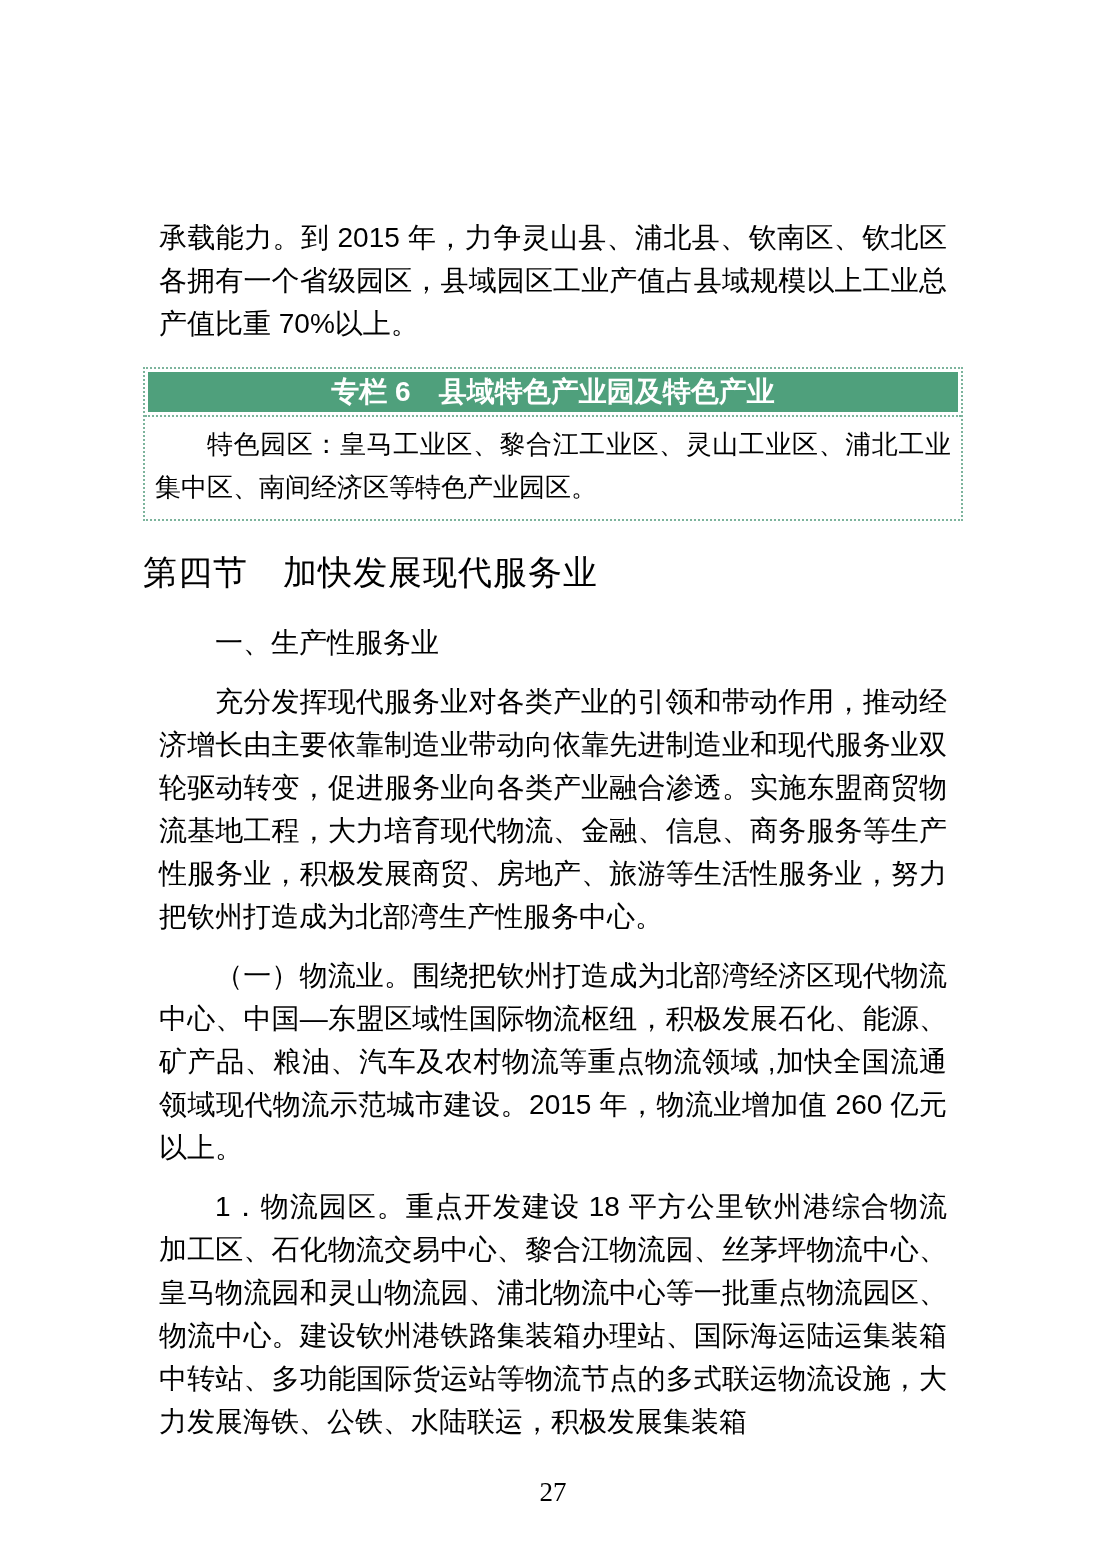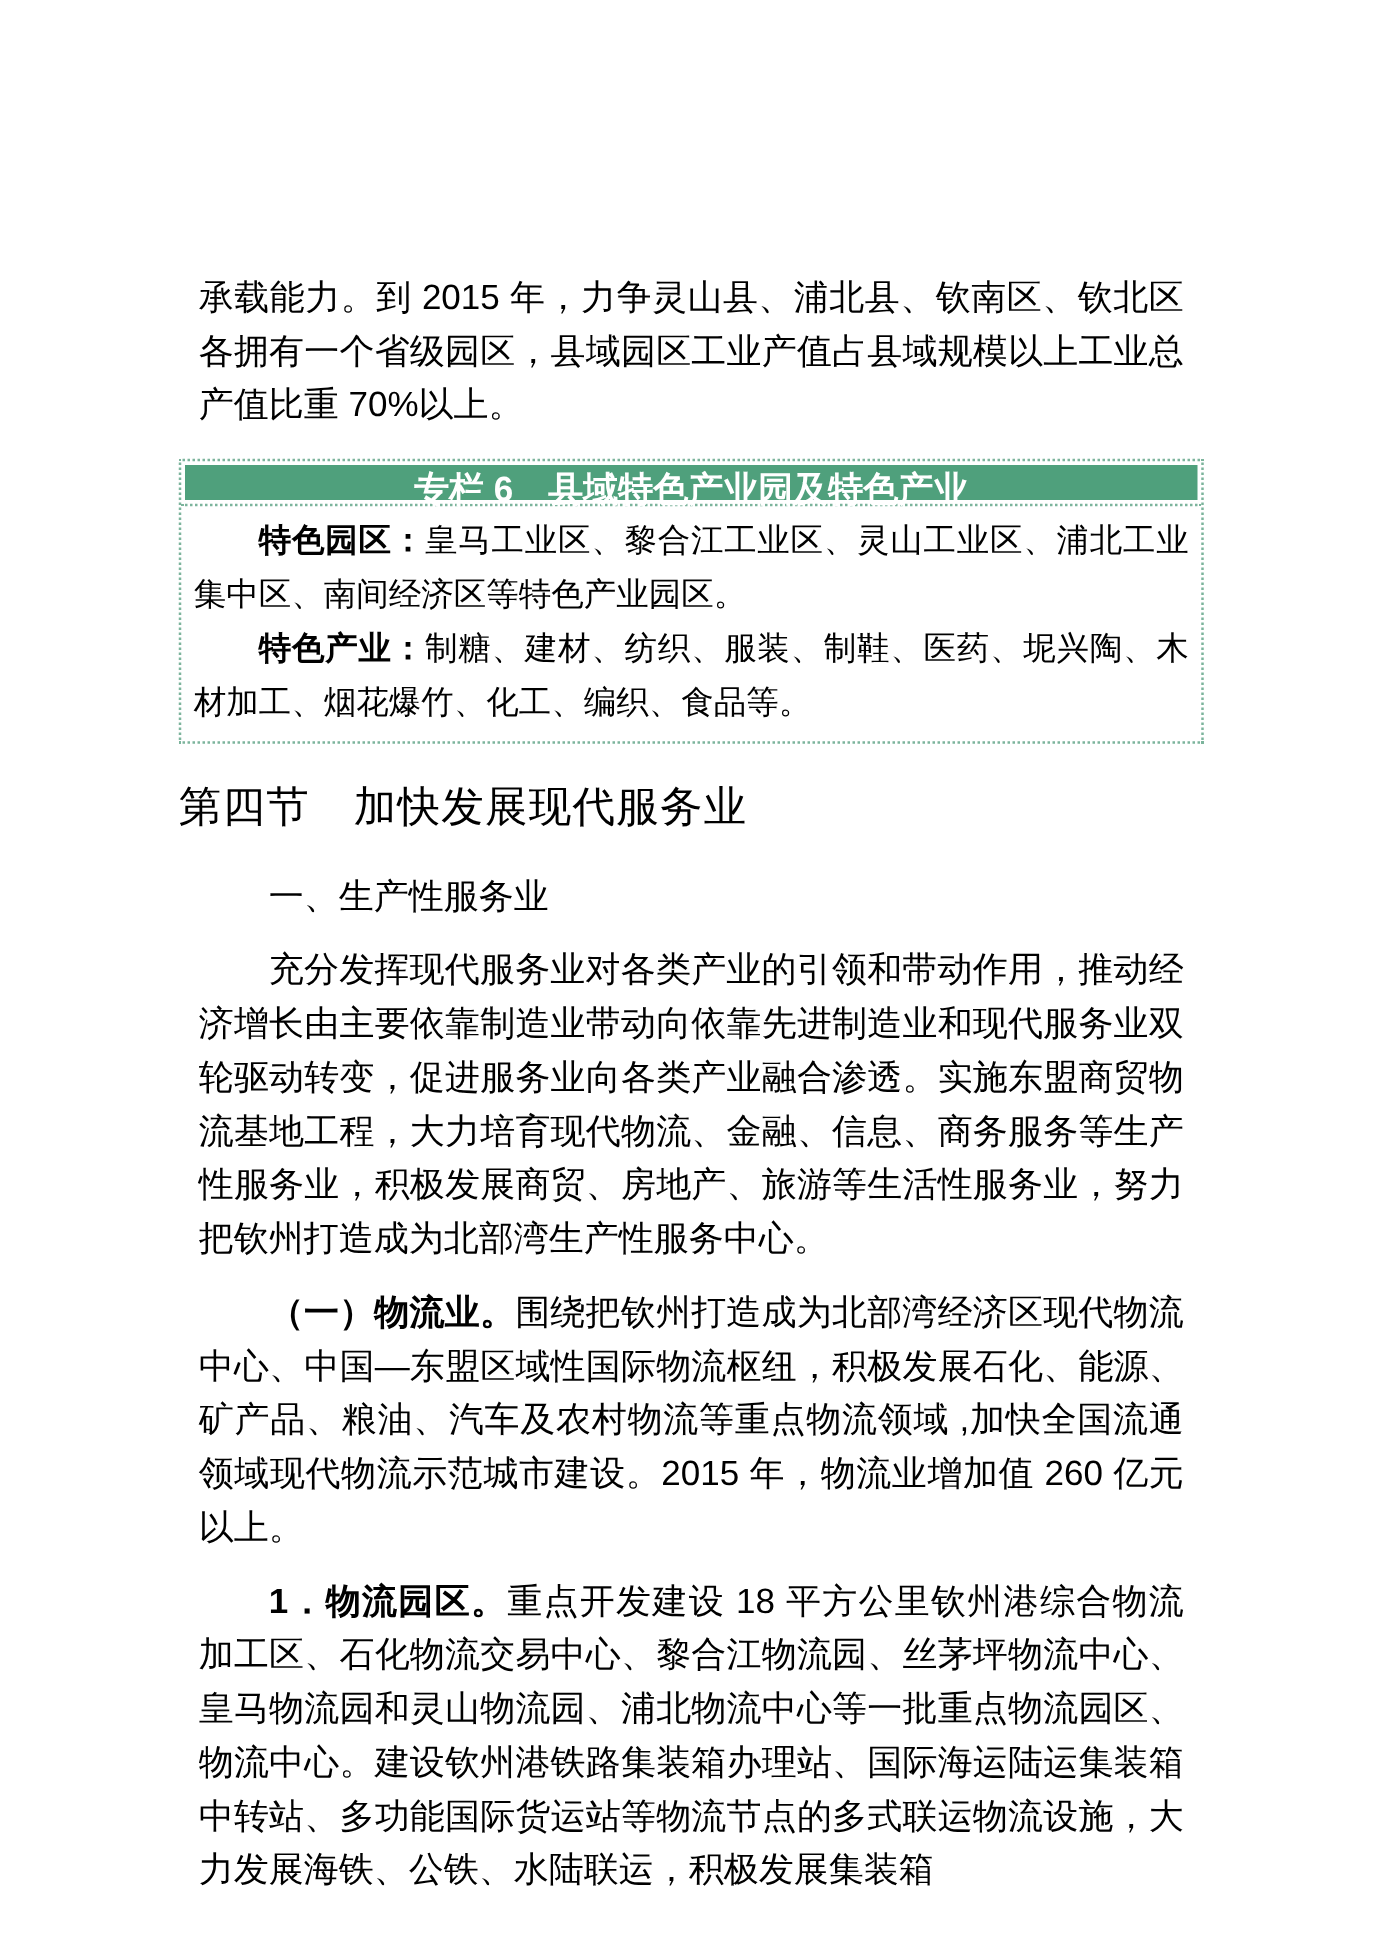--- a/index.html
+++ b/index.html
@@ -17,39 +17,39 @@
   }
   .bodytext p {
     margin: 16px;
     font-size: 28px;
     line-height: 43px;
     text-align: justify;
     text-justify: inter-ideograph;
   }
   p.no-indent { text-indent: 0; }
   p.indent { text-indent: 2em; }
-  .lead { font-weight: bold; }
+  .lead { font-weight: normal; }
 
   
   .callout {
     margin-top: 22px;
     border: 2px dotted #7cb49c;
   }
   .callout-head-wrap {
     padding: 3px;
     border-bottom: 2px dotted #7cb49c;
   }
   .callout-head {
     background: #4fa07c;
     color: #ffffff;
     font-size: 28px;
     font-weight: bold;
     text-align: center;
     line-height: 40px;
-    height: 28px;
+    height: 40px;
   }
   .callout-body {
     padding: 6px 10px 10px 10px;
   }
   .callout-body p {
     margin: 0;
     font-size: 26px;
     line-height: 43px;
     text-indent: 2em;
     text-align: justify;
@@ -80,21 +80,20 @@
   <div class="bodytext">
     <p class="no-indent"><span>承载能力。到 2015 年，力争灵山县、浦北县、钦南区、钦北区各拥有一个省级园区，县域园区工业产值占县域规模以上工业总产值比重 70%以上。</span></p>
   </div>
 
   <div class="callout">
     <div class="callout-head-wrap">
       <div class="callout-head">专栏 6　县域特色产业园及特色产业</div>
     </div>
     <div class="callout-body">
       <p><b class="lead">特色园区：</b><span>皇马工业区、黎合江工业区、灵山工业区、浦北工业集中区、南间经济区等特色产业园区。</span></p>
-      <p><b class="lead">特色产业：</b><span>制糖、建材、纺织、服装、制鞋、医药、坭兴陶、木材加工、烟花爆竹、化工、编织、食品等。</span></p>
     </div>
   </div>
 
   <h2 class="section-heading">第四节　加快发展现代服务业</h2>
 
   <div class="bodytext">
     <p class="indent"><span>一、生产性服务业</span></p>
     <p class="indent"><span>充分发挥现代服务业对各类产业的引领和带动作用，推动经济增长由主要依靠制造业带动向依靠先进制造业和现代服务业双轮驱动转变，促进服务业向各类产业融合渗透。实施东盟商贸物流基地工程，大力培育现代物流、金融、信息、商务服务等生产性服务业，积极发展商贸、房地产、旅游等生活性服务业，努力把钦州打造成为北部湾生产性服务中心。</span></p>
     <p class="indent"><b class="lead">（一）物流业。</b><span>围绕把钦州打造成为北部湾经济区现代物流中心、中国—东盟区域性国际物流枢纽，积极发展石化、能源、矿产品、粮油、汽车及农村物流等重点物流领域 ,加快全国流通领域现代物流示范城市建设。2015 年，物流业增加值 260 亿元以上。</span></p>
     <p class="indent"><b class="lead">1．物流园区。</b><span>重点开发建设 18 平方公里钦州港综合物流加工区、石化物流交易中心、黎合江物流园、丝茅坪物流中心、皇马物流园和灵山物流园、浦北物流中心等一批重点物流园区、物流中心。建设钦州港铁路集装箱办理站、国际海运陆运集装箱中转站、多功能国际货运站等物流节点的多式联运物流设施，大力发展海铁、公铁、水陆联运，积极发展集装箱</span></p>

